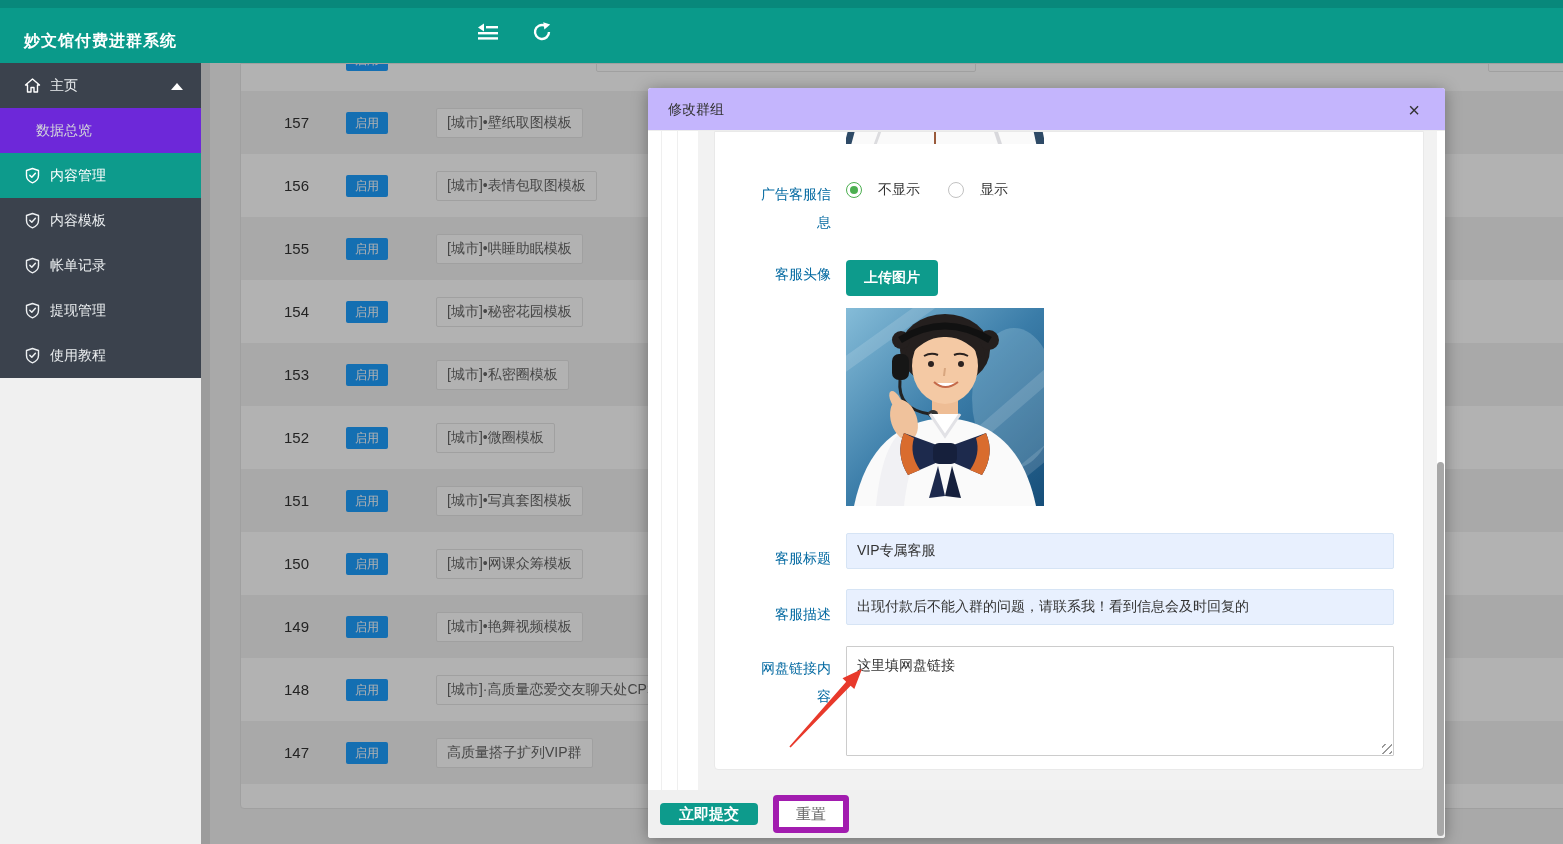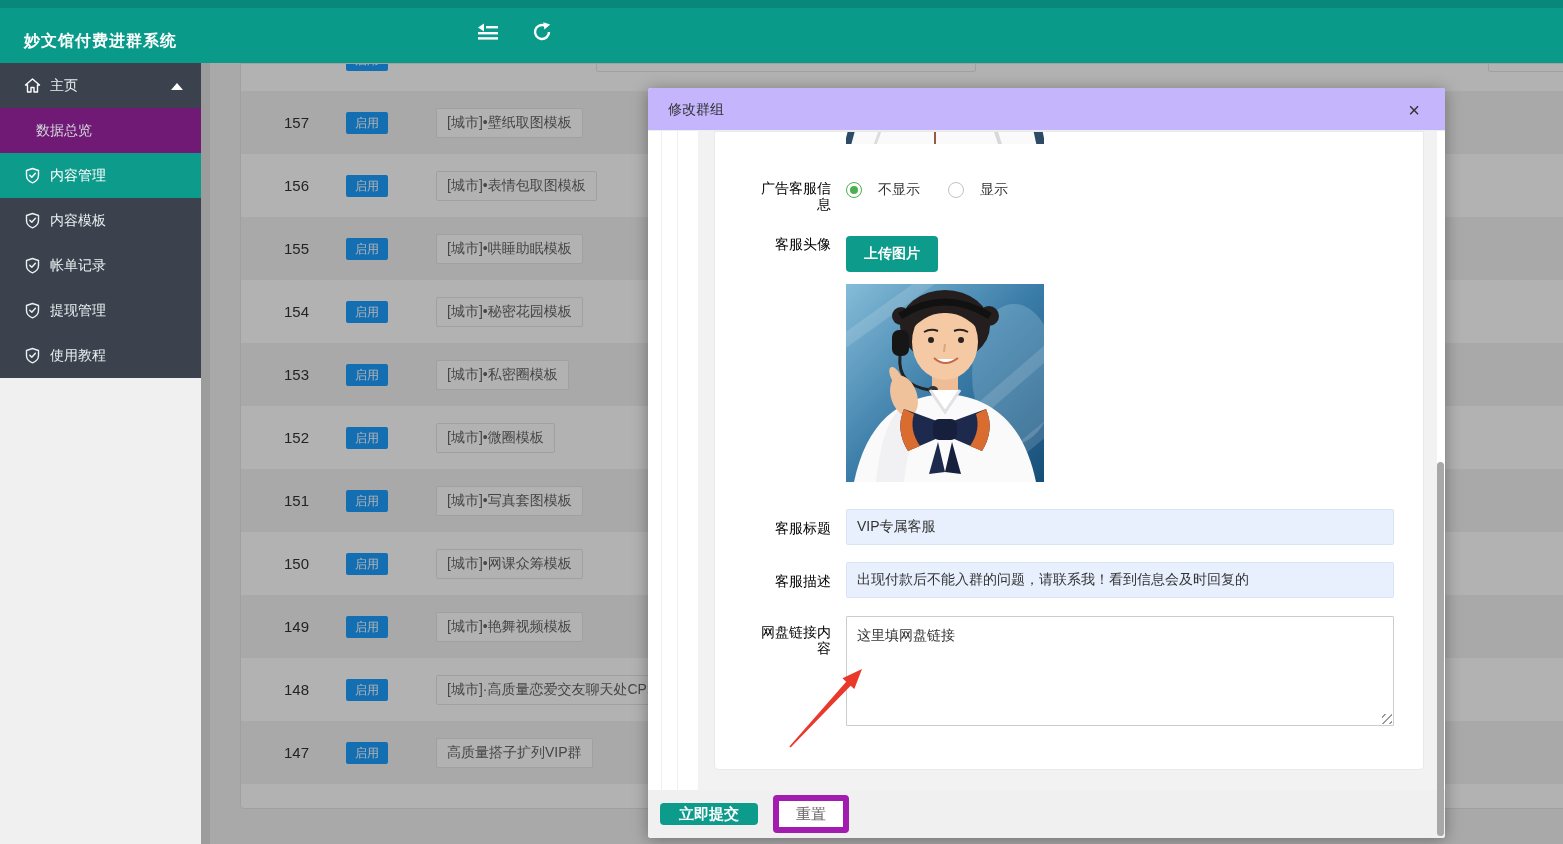--- a/index.html
+++ b/index.html
@@ -12,21 +12,21 @@
   .top-edge { position:absolute; left:0; top:0; width:100%; height:8px; background:#08887b; }
   .app-title { position:absolute; left:24px; top:0; height:63px; padding-top:20px; display:flex; align-items:center; color:#fff; font-size:16px; font-weight:bold; letter-spacing:1px; }
   .hd-icon { position:absolute; top:22px; width:22px; height:20px; cursor:pointer; }
   .hd-icon.collapse { left:478px; }
   .hd-icon.refresh { left:532px; }
 
   
   .sidebar { position:absolute; left:0; top:63px; width:201px; bottom:0; background:#f0f0f0; z-index:6; }
   .side-item { height:45px; display:flex; align-items:center; background:#3b424d; color:#eceff1; font-size:14px; padding-left:24px; position:relative; cursor:pointer; }
   .side-item .side-ic { width:17px; height:17px; margin-right:9px; display:inline-flex; }
-  .side-item.child { background:#701a75; color:#d3d6da; padding-left:36px; }
+  .side-item.child { background:#6d28d9; color:#d3d6da; padding-left:36px; }
   .side-item.active { background:#0d9b8c; color:#fff; }
   .caret-up { position:absolute; right:18px; top:50%; margin-top:-3px; width:0; height:0;
     border-left:6px solid transparent; border-right:6px solid transparent; border-bottom:7px solid #ffffff; }
 
   
   .side-gap-strip { position:absolute; left:201px; top:63px; width:9px; bottom:0; background:#e0e0e0; z-index:1; }
   .table-card { position:absolute; left:240px; top:63px; width:1360px; height:746px; background:#fff; border:1px solid #e6e6e6; border-radius:0 0 4px 4px; z-index:1; overflow:hidden; }
   .t-row { height:63px; display:flex; align-items:center; background:#fff; }
   .t-row.stripe { background:#f2f2f2; }
   .t-row .c-num { width:62px; margin-left:43px; font-size:15px; color:#333; }
@@ -54,21 +54,21 @@
   
   .photo-strip { position:relative; margin-left:131px; width:198px; height:12px; background:#fafafa; overflow:hidden; }
   .ps-sliver-l { position:absolute; left:0; top:0; width:7px; height:12px; background:#2e4a66; transform:skewX(-15deg); }
   .ps-sliver-r { position:absolute; right:0; top:0; width:9px; height:12px; background:#2e4a66; transform:skewX(12deg); }
   .ps-line { position:absolute; left:88px; top:0; width:2px; height:12px; background:#9a5b3c; }
   .ps-fold1 { position:absolute; left:30px; top:0; width:3px; height:12px; background:#dcdcdf; transform:skewX(-20deg); }
   .ps-fold2 { position:absolute; left:150px; top:0; width:4px; height:12px; background:#d8d8dc; transform:skewX(18deg); }
 
   
   .f-row { display:flex; }
-  .f-label { width:116px; padding-left:41px; font-size:14px; color:#000000; line-height:16px; text-align:right; flex:none; }
+  .f-label { width:116px; padding-left:41px; font-size:14px; color:#0369a1; line-height:28px; text-align:right; flex:none; }
   .f-ctrl { margin-left:15px; width:548px; flex:none; }
   .row-ad { margin-top:36px; }
   .row-avatar { margin-top:24px; }
   .row-title { margin-top:27px; }
   .row-desc { margin-top:17px; }
   .row-disk { margin-top:18px; }
   .row-title .f-label, .row-desc .f-label { padding-top:11px; }
   .row-disk .f-label { padding-top:8px; }
 
   .radio-group { display:flex; align-items:center; gap:28px; padding-top:1px; }

